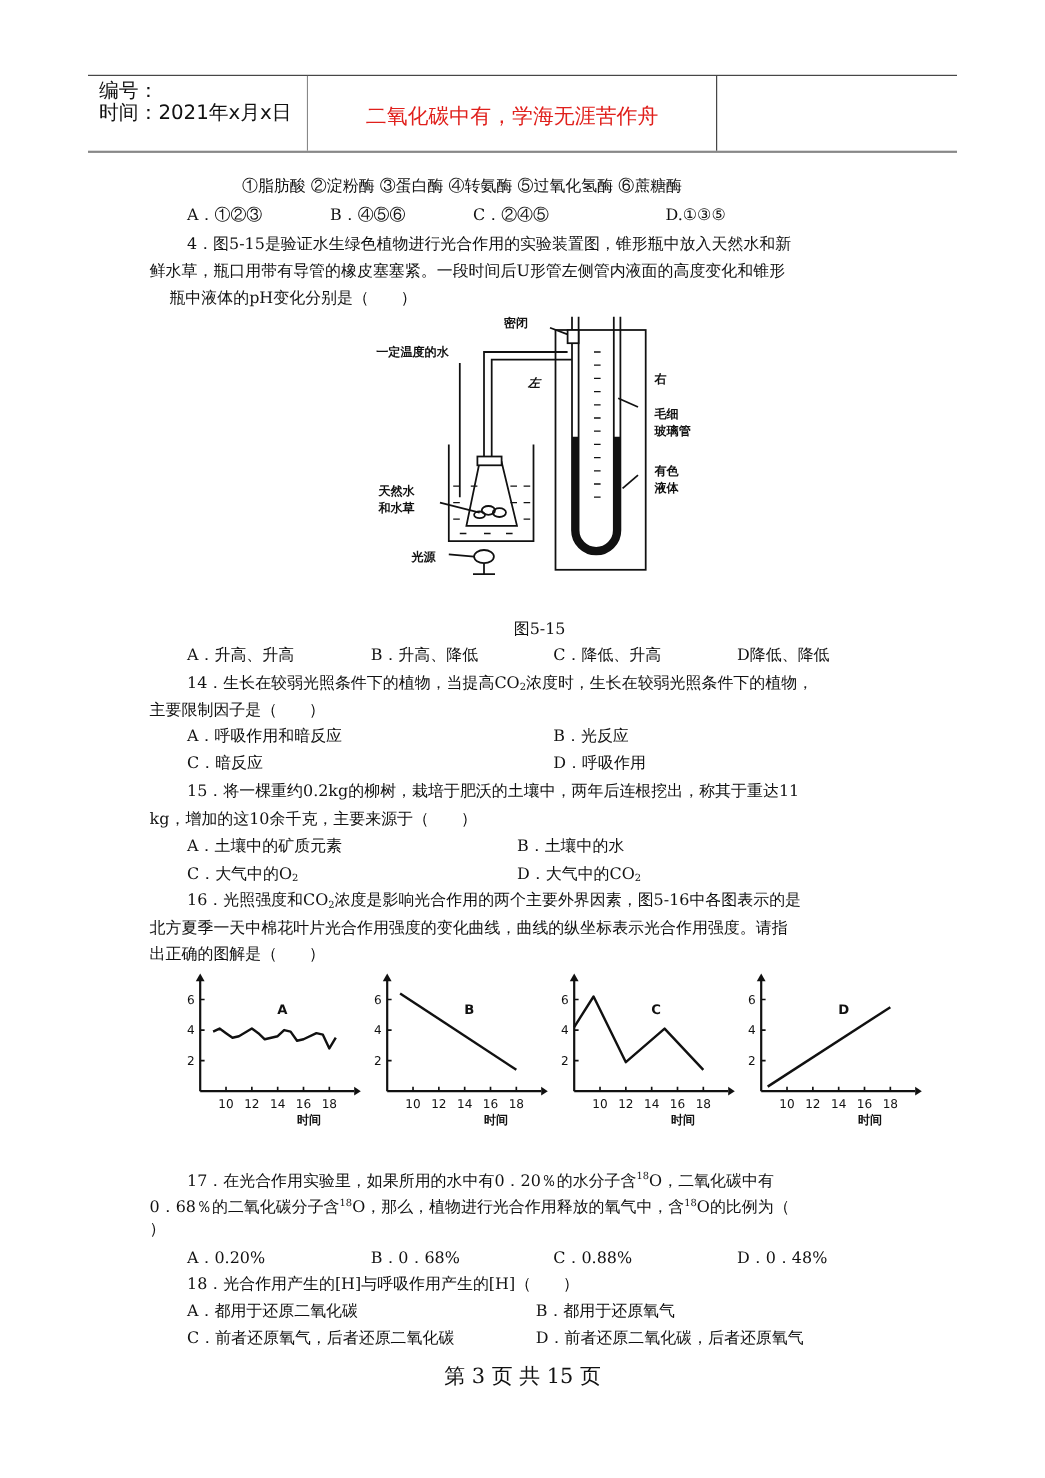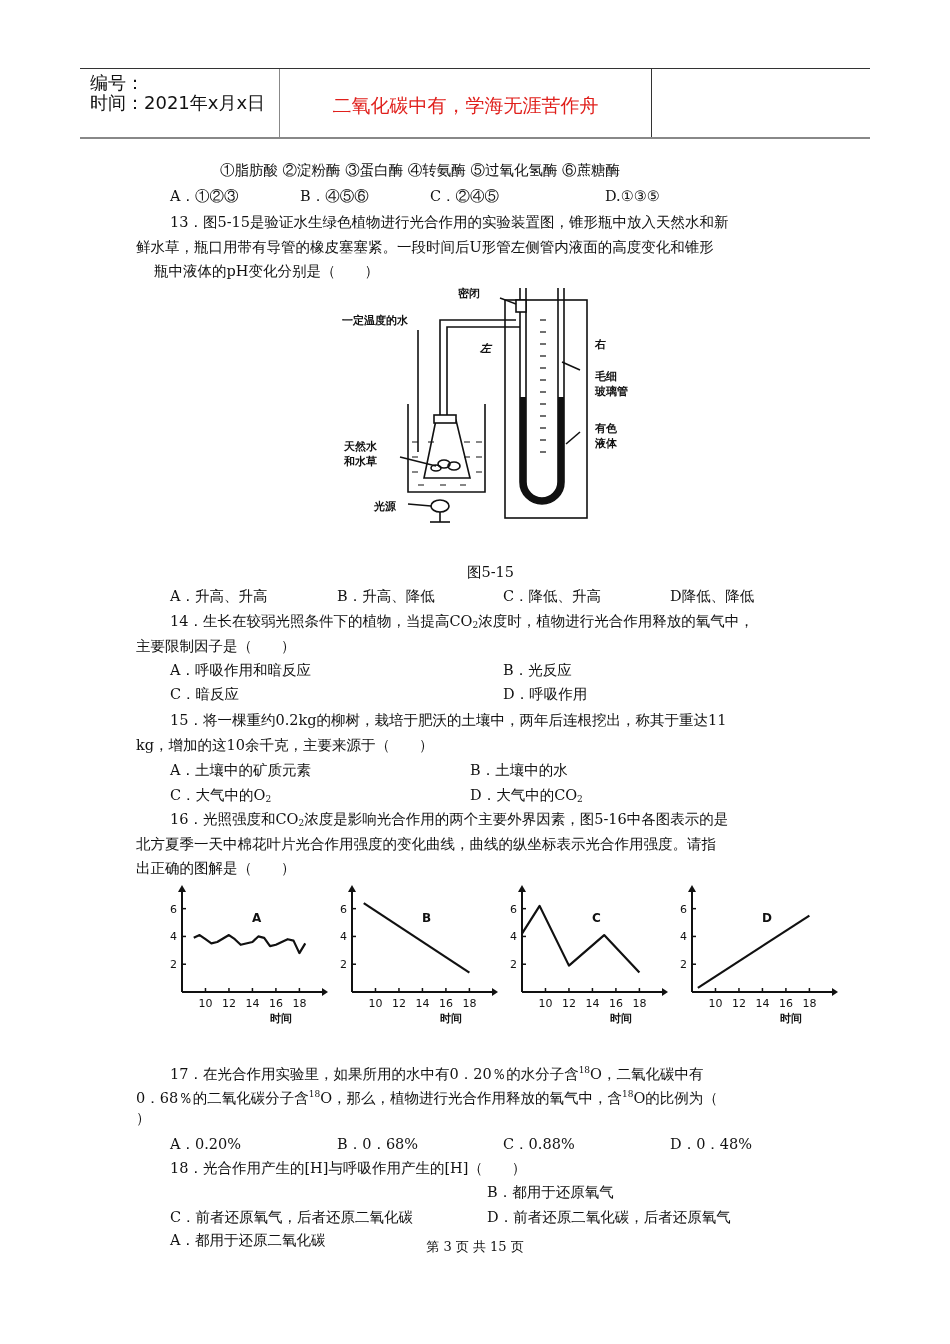--- a/index.html
+++ b/index.html
@@ -14,41 +14,41 @@
             color: #e0201c; font-size: 19px; font-family: "DejaVu Sans", "Liberation Sans", sans-serif; padding-top: 6px; }
     .hright { flex: 1; display: flex; align-items: center; padding-left: 10px;
               font-family: "DejaVu Sans", "Liberation Sans", sans-serif; font-size: 14px; }
     .line { position: absolute; font-size: 14.5px; white-space: nowrap; line-height: 20px; }
     .opt { position: absolute; font-size: 14.5px; white-space: nowrap; line-height: 20px; }
     sub { font-size: 9px; vertical-align: -2px; }
     sup { font-size: 9px; vertical-align: 6px; }
     .diagram { position: absolute; left: 340px; top: 282px; width: 320px; height: 260px; }
     .charts { position: absolute; left: 160px; top: 882px; width: 680px; height: 150px; }
     .chart { position: absolute; top: 0; width: 170px; height: 150px; }
-    .footer { position: absolute; left: 0; width: 950px; top: 1238px; text-align: center; font-size: 13px; }
+    .footer { position: absolute; left: 0; width: 950px; top: 1238px; text-align: center; font-size: 19px; }
     svg text { font-family: "DejaVu Sans", "Liberation Sans", sans-serif; }
   </style>
 </head>
 <body>
 
 <div class="header">
   <div class="hcell hleft">
     <div>编号：</div>
     <div>时间：2021年x月x日</div>
   </div>
   <div class="hcell hmid">二氧化碳中有，学海无涯苦作舟</div>
 </div>
 
 <div class="line" style="left:184px;top:160px;margin-left:36px;">①脂肪酸  ②淀粉酶  ③蛋白酶  ④转氨酶  ⑤过氧化氢酶  ⑥蔗糖酶</div>
 <div class="opt" style="left:170px;top:186px;">A．①②③</div>
 <div class="opt" style="left:300px;top:186px;">B．④⑤⑥</div>
 <div class="opt" style="left:430px;top:186px;">C．②④⑤</div>
 <div class="opt" style="left:605px;top:186px;text-align:center;">D.①③⑤</div>
 
-<div class="line" style="left:170px;top:212px;">13．图5-15是验证水生绿色植物进行光合作用的实验装置图，锥形瓶中放入天然水和新</div>
+<div class="line" style="left:170px;top:212px;">4．图5-15是验证水生绿色植物进行光合作用的实验装置图，锥形瓶中放入天然水和新</div>
 <div class="line" style="left:136px;top:237px;">鲜水草，瓶口用带有导管的橡皮塞塞紧。一段时间后U形管左侧管内液面的高度变化和锥形</div>
 <div class="line" style="left:136px;top:261px;margin-left:18px;">瓶中液体的pH变化分别是（　　）</div>
 
 <div class="diagram">
   <svg width="320" height="260" viewBox="0 0 320 260">
     <g stroke="#111" fill="none" stroke-width="1.6">
 
       <rect x="165" y="18" width="82" height="218"></rect>
 
       <path d="M180 6 V200 A22 22 0 0 0 224 200 V6"></path>
@@ -115,21 +115,21 @@
     </g>
   </svg>
 </div>
 
 <div class="line" style="left:467px;top:562px;">图5-15</div>
 <div class="opt" style="left:170px;top:586px;">A．升高、升高</div>
 <div class="opt" style="left:337px;top:586px;">B．升高、降低</div>
 <div class="opt" style="left:503px;top:586px;">C．降低、升高</div>
 <div class="opt" style="left:670px;top:586px;">D降低、降低</div>
 
-<div class="line" style="left:170px;top:611px;"><span>14．生长在较弱光照条件下的植物，当提高CO</span><sub>2</sub><span>浓度时，植物进行光合作用释放的氧气中，</span></div>
+<div class="line" style="left:170px;top:611px;"><span>14．生长在较弱光照条件下的植物，当提高CO</span><sub>2</sub><span>浓度时，生长在较弱光照条件下的植物，</span></div>
 <div class="line" style="left:136px;top:636px;">主要限制因子是（　　）</div>
 <div class="opt" style="left:170px;top:660px;">A．呼吸作用和暗反应</div>
 <div class="opt" style="left:503px;top:660px;">B．光反应</div>
 <div class="opt" style="left:170px;top:684px;">C．暗反应</div>
 <div class="opt" style="left:503px;top:684px;">D．呼吸作用</div>
 
 <div class="line" style="left:170px;top:710px;">15．将一棵重约0.2kg的柳树，栽培于肥沃的土壤中，两年后连根挖出，称其于重达11</div>
 <div class="line" style="left:136px;top:735px;">kg，增加的这10余千克，主要来源于（　　）</div>
 <div class="opt" style="left:170px;top:760px;">A．土壤中的矿质元素</div>
 <div class="opt" style="left:470px;top:760px;">B．土壤中的水</div>
@@ -245,18 +245,18 @@
 
 <div class="line" style="left:170px;top:1060px;"><span>17．在光合作用实验里，如果所用的水中有0．20％的水分子含</span><sup>18</sup><span>O，二氧化碳中有</span></div>
 <div class="line" style="left:136px;top:1084px;"><span>0．68％的二氧化碳分子含</span><sup>18</sup><span>O，那么，植物进行光合作用释放的氧气中，含</span><sup>18</sup><span>O的比例为（</span></div>
 <div class="line" style="left:136px;top:1108px;">）</div>
 <div class="opt" style="left:170px;top:1134px;">A．0.20%</div>
 <div class="opt" style="left:337px;top:1134px;">B．0．68%</div>
 <div class="opt" style="left:503px;top:1134px;">C．0.88%</div>
 <div class="opt" style="left:670px;top:1134px;">D．0．48%</div>
 
 <div class="line" style="left:170px;top:1158px;">18．光合作用产生的[H]与呼吸作用产生的[H]（　　）</div>
-<div class="opt" style="left:170px;top:1182px;margin-top:48px;">A．都用于还原二氧化碳</div>
+<div class="opt" style="left:170px;top:1182px;">A．都用于还原二氧化碳</div>
 <div class="opt" style="left:487px;top:1182px;">B．都用于还原氧气</div>
 <div class="opt" style="left:170px;top:1207px;">C．前者还原氧气，后者还原二氧化碳</div>
 <div class="opt" style="left:487px;top:1207px;">D．前者还原二氧化碳，后者还原氧气</div>
 
 <div class="footer">第 3 页 共 15 页</div>
 
 </body></html>

